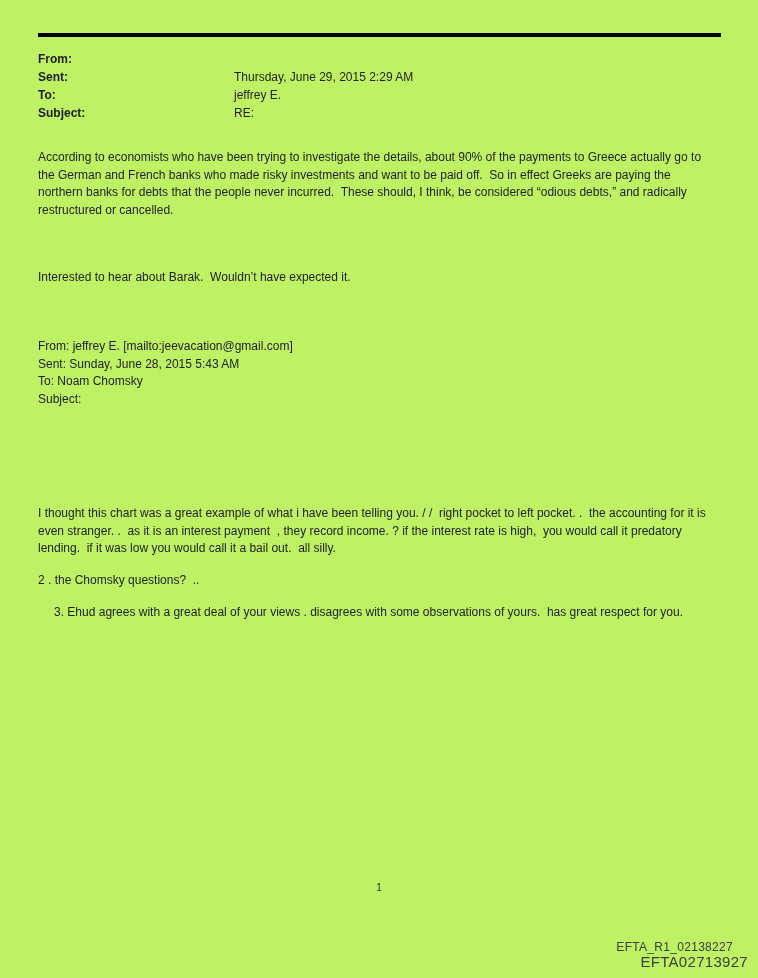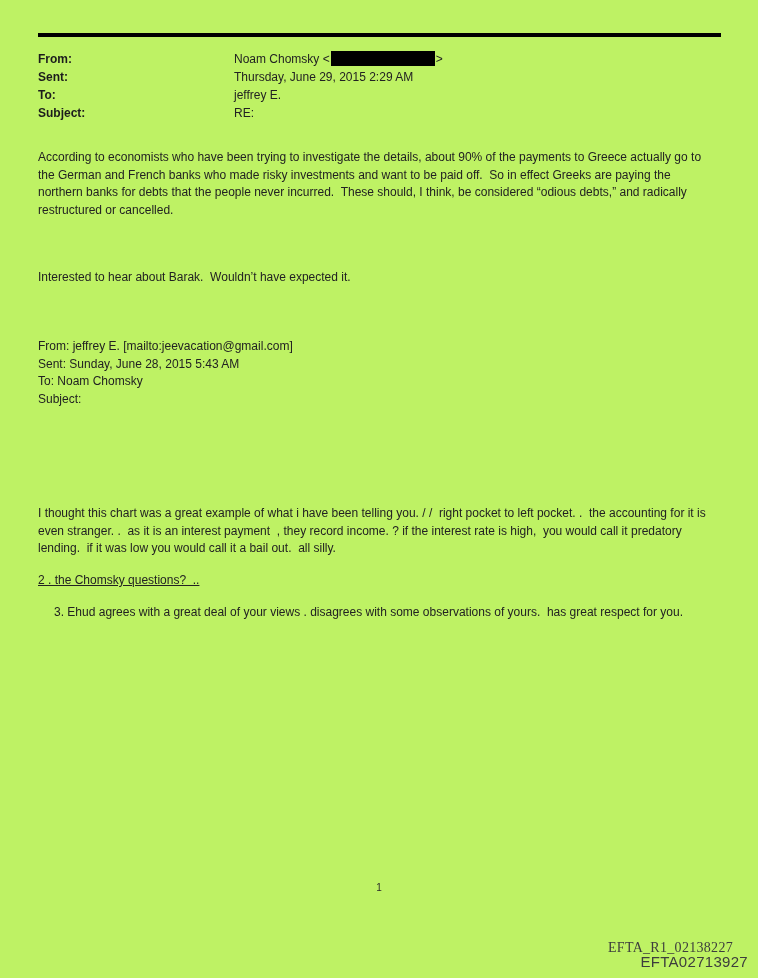--- a/index.html
+++ b/index.html
@@ -60,60 +60,58 @@
   .p2 { top: 269px; }
   .qhdr {
     position: absolute;
     left: 38px;
     top: 338px;
     width: 678px;
     font-size: 12px;
     line-height: 17.5px;
   }
   .qp1 { top: 505px; }
-  .qi2 { top: 572px; text-decoration: underline; }
+  .qi2 { top: 572px; }
   .qi3 { top: 604px; margin-left: 16px; }
   .pagenum {
     position: absolute;
     left: 0;
     top: 882px;
     width: 758px;
     text-align: center;
     font-size: 10px;
     color: #2a2a2a;
   }
   .bates1 {
     position: absolute;
     top: 940px;
     right: 25px;
-    font-size: 14px;
+    font-size: 12px;
     letter-spacing: 0.3px;
     color: #3d3d3d;
-    font-family: Liberation Serif, serif;
   }
   .bates2 {
     position: absolute;
     top: 953px;
     right: 10px;
     font-size: 15px;
     letter-spacing: 0.3px;
     color: #3d3d3d;
   }
 </style>
 </head>
 <body>
 
 <div class="page">
 
   <div class="top-rule"></div>
 
   <div class="hdr">
     <div class="hrow">
       <span class="hlabel">From:</span>
-      <span class="hvalue"><span>Noam Chomsky &lt;</span><span class="redaction"></span><span>&gt;</span></span>
     </div>
     <div class="hrow">
       <span class="hlabel">Sent:</span>
       <span class="hvalue">Thursday, June 29, 2015 2:29 AM</span>
     </div>
     <div class="hrow">
       <span class="hlabel">To:</span>
       <span class="hvalue">jeffrey E.</span>
     </div>
     <div class="hrow">

